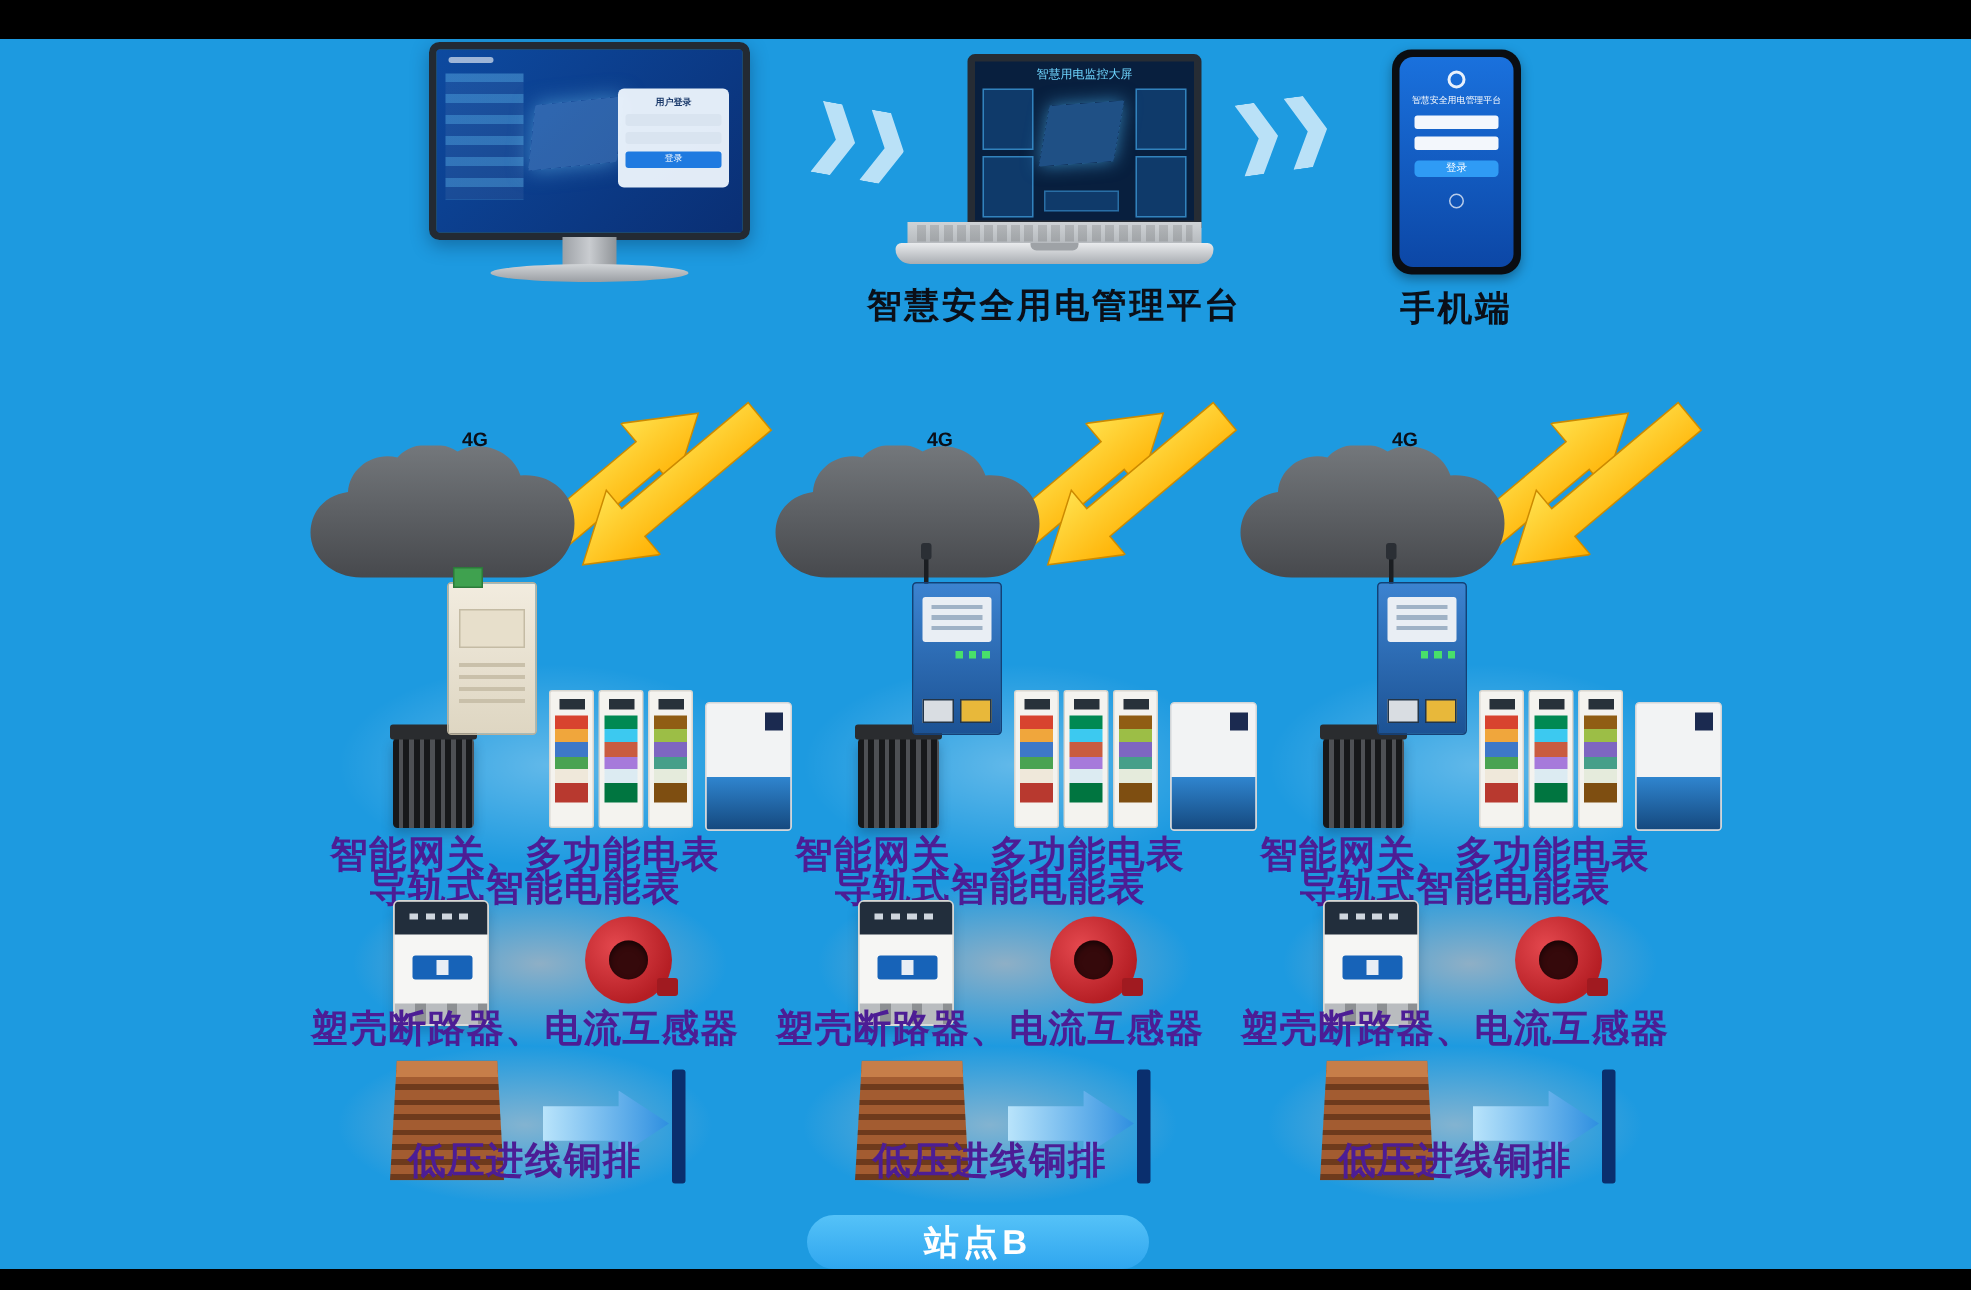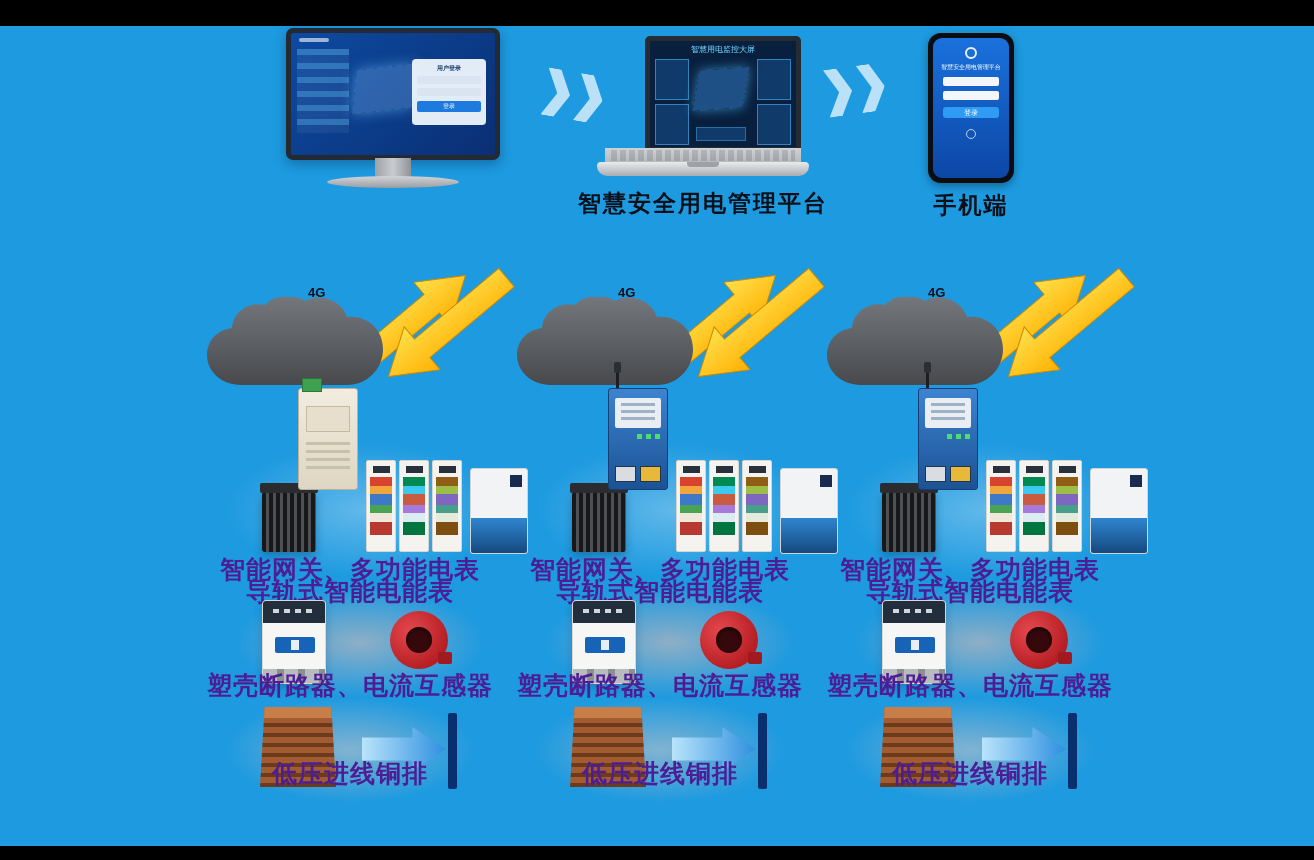--- a/index.html
+++ b/index.html
@@ -340,20 +340,23 @@
       <div class="tog"></div>
       <div class="term"></div>
     </div>
     <div class="ct"></div>
     <div class="site-label l3">塑壳断路器、电流互感器</div>
     <div class="glow g3"></div>
     <div class="copper"></div>
     <div class="flow-arrow"></div>
     <div class="busbar"></div>
     <div class="site-label l4">低压进线铜排</div>
+    <div class="pill">
+      <span>站点B</span>
+    </div>
   </div>
 
   <div class="site n">
     <svg class="bolts" viewBox="0 0 200 84">
       <polygon class="bolt" points="8,16 118,16 118,0 162,28 118,56 118,40 8,40"></polygon>
       <polygon class="bolt" points="192,44 82,44 82,28 38,56 82,84 82,68 192,68"></polygon>
     </svg>
     <svg class="cloud" viewBox="0 0 180 95">
       <path d="M36,88 C16,88 2,74 2,58 C2,44 12,33 27,31 C28,15 44,4 60,8 C68,-2 88,-4 100,4 C114,-4 136,2 142,20 C162,18 178,32 178,52 C178,72 162,88 142,88 Z"></path>
     </svg>

